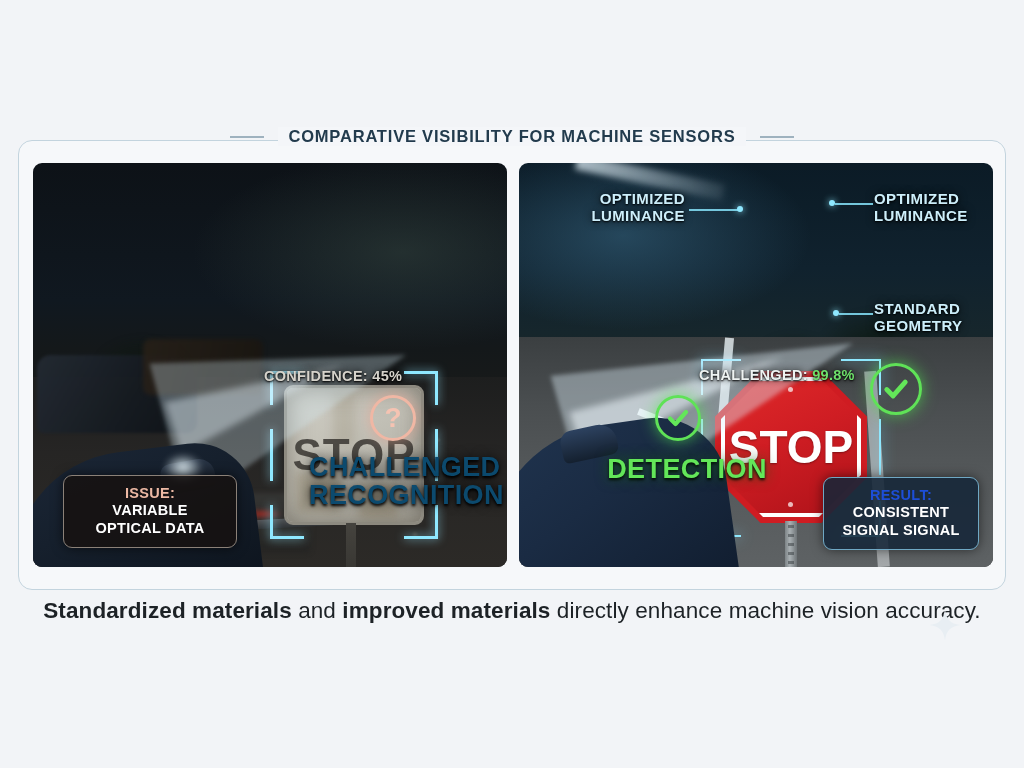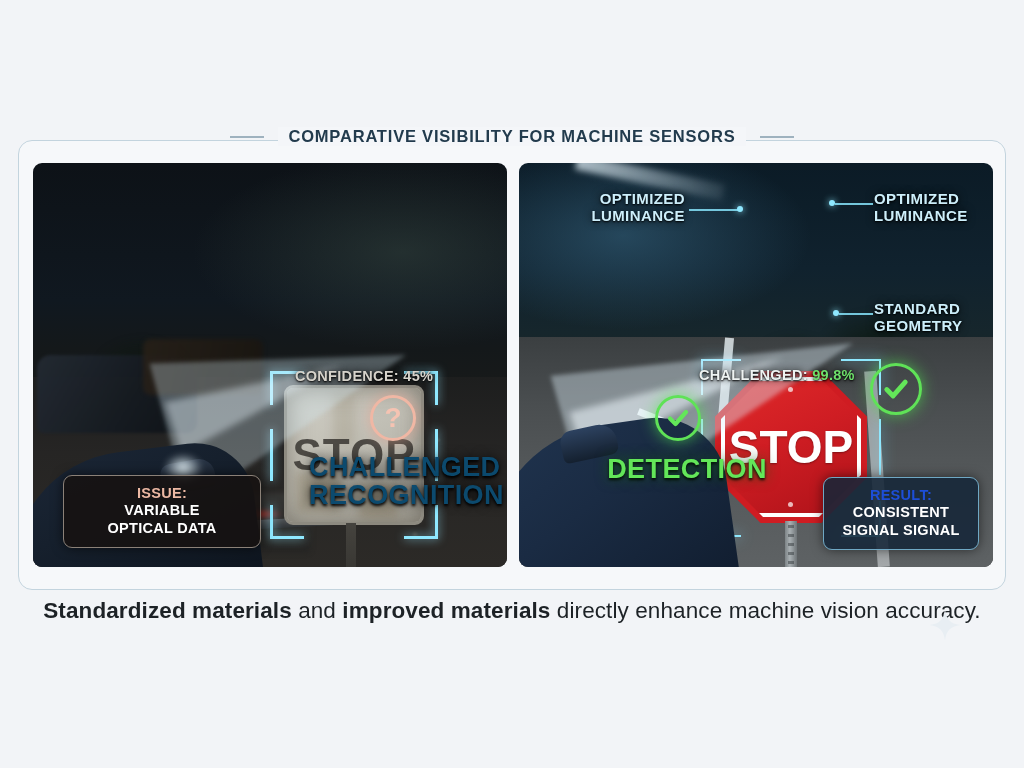--- a/index.html
+++ b/index.html
@@ -400,32 +400,32 @@
       <i style="left:0; top:58px; width:3px; height:52px; border-left-width:3px;"></i>
       <i style="right:0; top:58px; width:3px; height:52px; border-right-width:3px;"></i>
     </div>
 
     <div class="cone-l"></div>
     <div class="cone-l2"></div>
     <div class="hood-l"></div>
     <div class="mirror-l"></div>
     <div class="lampflare"></div>
 
-    <div class="confidence" id="conf-left" style="left:231px; top:205px;margin-left:31px;">CONFIDENCE: 45%</div>
+    <div class="confidence" id="conf-left" style="left:231px; top:205px;">CONFIDENCE: 45%</div>
 
     <div class="badge-circle" id="q-badge" style="left:337px; top:232px;">
       <span>?</span>
     </div>
 
     <div class="verdict" id="verdict-left" style="left:276px; top:290px; width:190px;">
       <div>CHALLENGED</div>
       <div>RECOGNITION</div>
     </div>
 
-    <div class="tagbox" id="tag-left" style="left:30px; top:312px; width:198px;">
+    <div class="tagbox" id="tag-left" style="left:30px; top:312px; width:174px;">
       <span class="hd">ISSUE:</span>
       <span>VARIABLE</span><br>
       <span>OPTICAL DATA</span>
     </div>
   </div>
 
   <div class="panel" id="panel-right">
     <div class="scene"></div>
     <div class="trees-r"></div>
     <div class="road-r"></div>

